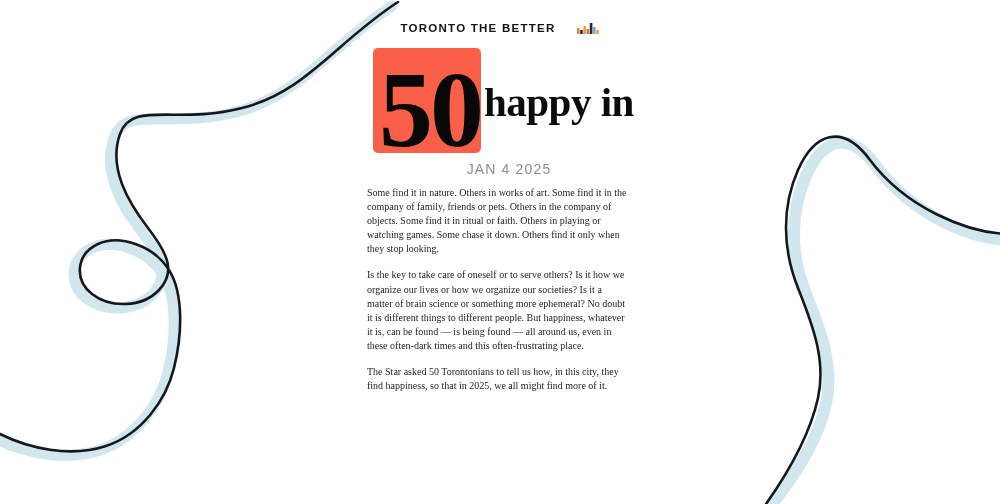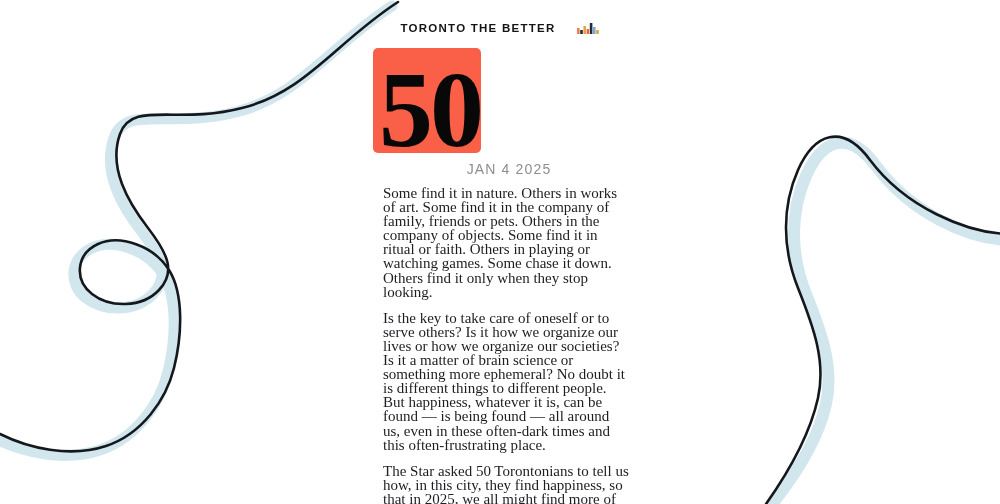--- a/index.html
+++ b/index.html
@@ -119,23 +119,23 @@
   }
 
   
   .article-body {
     position: absolute;
     left: 367px;
     top: 186px;
     width: 262px;
   }
   .article-body p {
-    margin: 0 0 12px 16px;
-    font-family: "Liberation Serif", "DejaVu Serif", serif;
-    font-size: 15px;
+    margin: 0 0 12px 0;
+    font-family: "Liberation Serif", "DejaVu Serif", serif;
+    font-size: 10px;
     line-height: 14.1px;
     color: #1d1d22;
     text-align: left;
   }
   .article-body p:last-child {
     margin-bottom: 0;
   }
 </style>
 </head>
 <body>
@@ -194,21 +194,21 @@
         <rect x="12.8" y="2" width="2.6" height="11" fill="#1f2b3a"></rect>
         <rect x="16" y="6" width="2.6" height="7" fill="#7fa8c4"></rect>
         <rect x="19.2" y="9" width="2.6" height="4" fill="#e3a33f"></rect>
       </svg>
     </span>
   </div>
 
   <div class="headline-wrap">
     <div class="fifty-box"></div>
     <div class="fifty-number">50</div>
-    <h1 class="headline"><br><br></h1>
+    <h1 class="headline"><br><span>happy in</span><br></h1>
   </div>
 
   <div class="dateline">JAN 4 2025</div>
 
   <div class="article-body">
     <p>Some find it in nature. Others in works of art. Some find it in the company of family, friends or pets. Others in the company of objects. Some find it in ritual or faith. Others in playing or watching games. Some chase it down. Others find it only when they stop looking.</p>
     <p>Is the key to take care of oneself or to serve others? Is it how we organize our lives or how we organize our societies? Is it a matter of brain science or something more ephemeral? No doubt it is different things to different people. But happiness, whatever it is, can be found — is being found — all around us, even in these often-dark times and this often-frustrating place.</p>
     <p>The Star asked 50 Torontonians to tell us how, in this city, they find happiness, so that in 2025, we all might find more of it.</p>
   </div>
 

